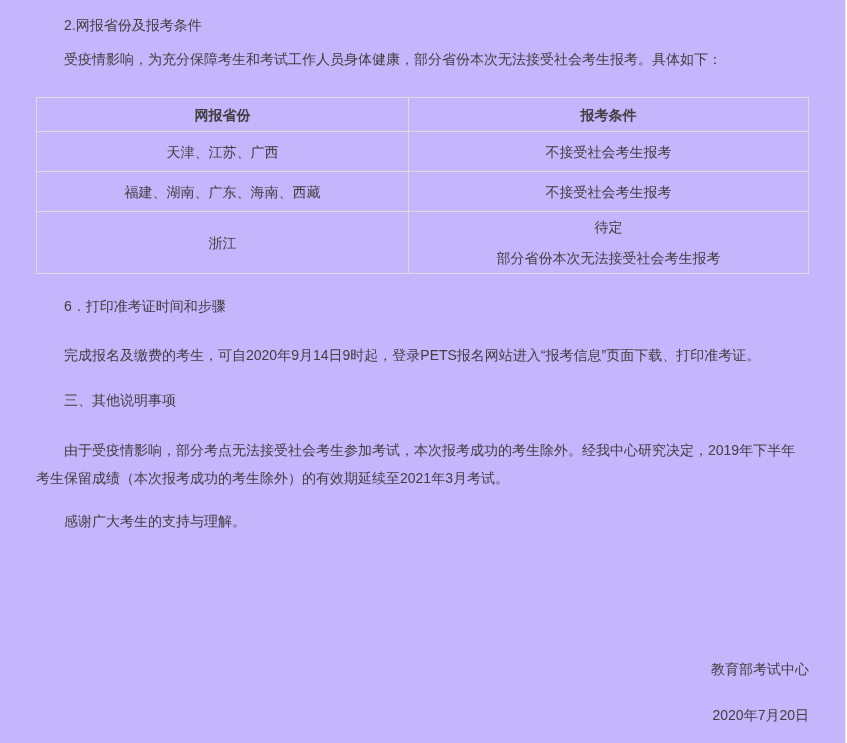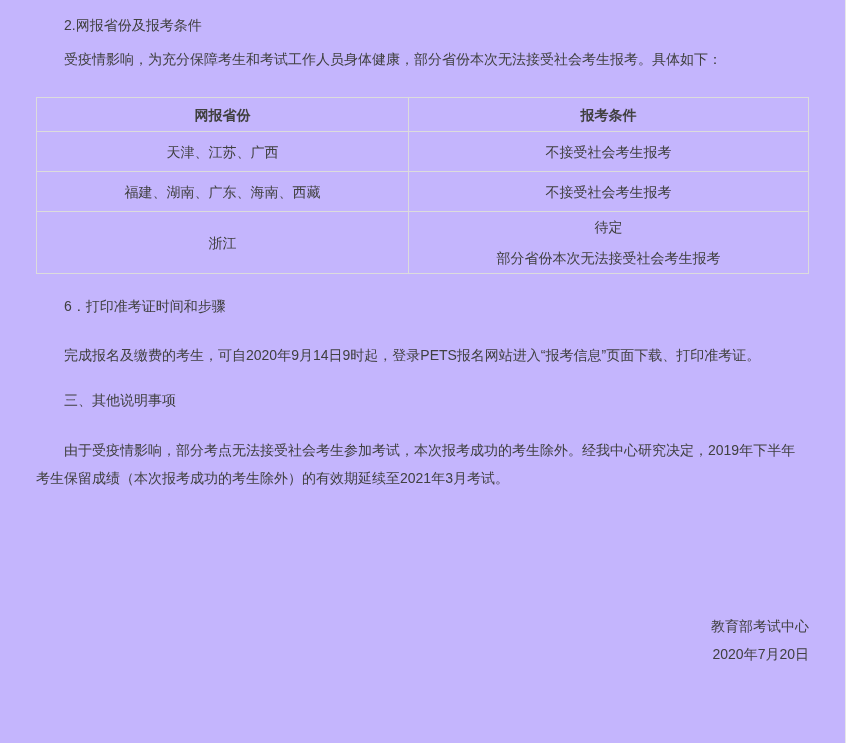--- a/index.html
+++ b/index.html
@@ -34,21 +34,21 @@
   .h-other   { margin-top: 17px; }
   .p-other   { margin-top: 22px; }
   .p-thanks  { margin-top: 15px; }
   .sig {
     margin: 0;
     line-height: 28px;
     text-align: right;
     text-indent: 0;
   }
   .sig-org  { margin-top: 120px; }
-  .sig-date { }
+  .sig-date { margin-top: 18px; }
 
   table.notice-table {
     width: 100%;
     margin-top: 24px;
     border-collapse: collapse;
     table-layout: fixed;
   }
   .notice-table th,
   .notice-table td {
     border: 1px solid #dcdcdc;
@@ -111,19 +111,20 @@
     </table>
 
     <p class="para h-print">6．打印准考证时间和步骤</p>
 
     <p class="para p-print">完成报名及缴费的考生，可自2020年9月14日9时起，登录PETS报名网站进入“报考信息”页面下载、打印准考证。</p>
 
     <p class="para h-other">三、其他说明事项</p>
 
     <p class="para p-other">由于受疫情影响，部分考点无法接受社会考生参加考试，本次报考成功的考生除外。经我中心研究决定，2019年下半年考生保留成绩（本次报考成功的考生除外）的有效期延续至2021年3月考试。</p>
 
+    <p class="para p-thanks">感谢广大考生的支持与理解。</p>
 
     <p class="sig sig-org">教育部考试中心</p>
 
     <p class="sig sig-date">2020年7月20日</p>
 
   </div>
 </div>
 
 </body></html>

